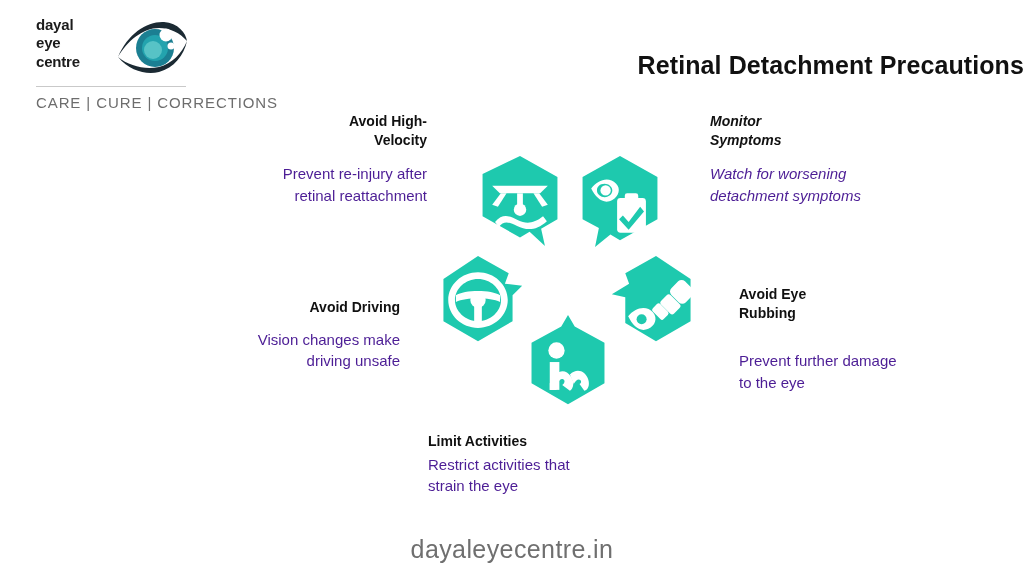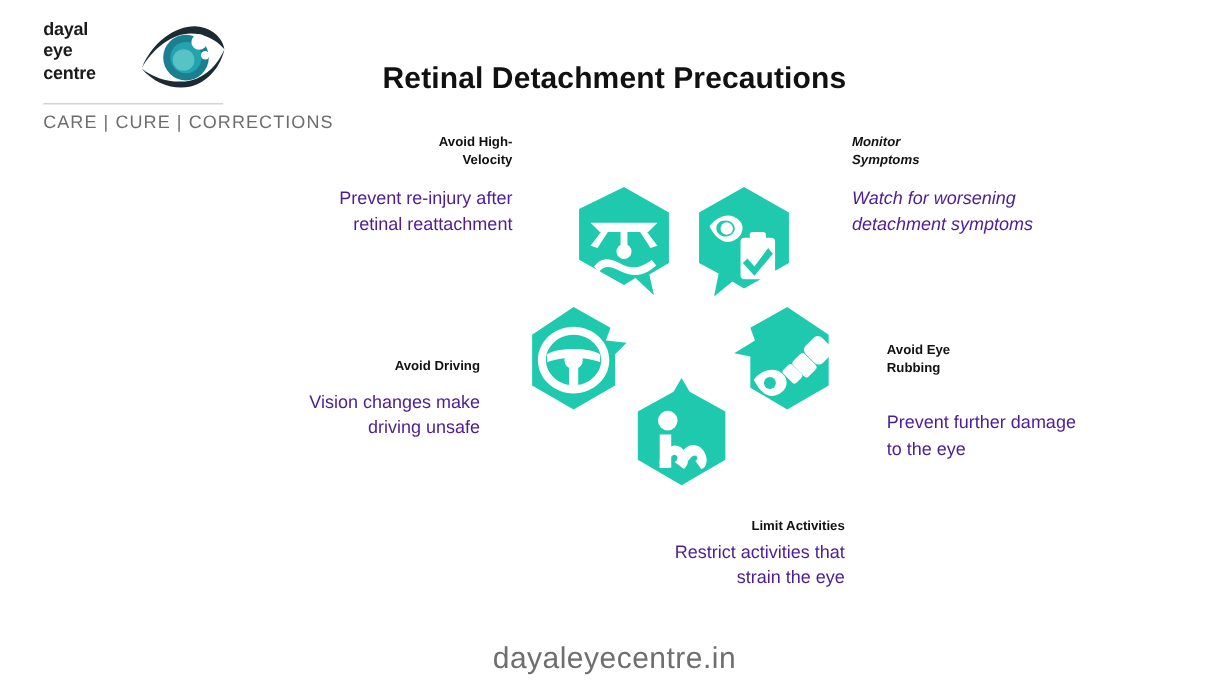--- a/index.html
+++ b/index.html
@@ -59,21 +59,21 @@
     color: #6d6d6d;
     white-space: nowrap;
   }
 
   
   #title {
     position: absolute;
     left: 0;
     top: 51px;
     width: 1024px;
-    text-align: center;
+    text-align: right;
     font-size: 25px;
     font-weight: 700;
     letter-spacing: 0.1px;
     color: #111111;
   }
 
   
   #cluster {
     position: absolute;
     left: 420px;
@@ -92,36 +92,36 @@
 
   #badge-high-velocity { left: 52px;  top: 8px;  }
   #badge-monitor       { left: 152px; top: 8px;  }
   #badge-driving       { left: 10px;  top: 108px;}
   #badge-rubbing       { left: 188px; top: 108px;}
   #badge-activities    { left: 100px; top: 170px;}
 
   
   .callout { position: absolute; }
   .callout-title {
-    font-size: 11px;
+    font-size: 14px;
     font-weight: 700;
     line-height: 1.33;
     color: #111111;
     white-space: pre-line;
   }
   .callout-desc {
     font-size: 15px;
     font-weight: 400;
     line-height: 1.42;
     color: #4c1d95;
     white-space: pre-line;
   }
   .align-right { text-align: right; }
   .align-left  { text-align: left;  }
-  .align-center{ text-align: right;}
+  .align-center{ text-align: left;}
 
   #callout-high-velocity { left: 216px; top: 112px; width: 211px; }
   #callout-high-velocity .callout-desc { margin-top: 14px; }
 
   #callout-monitor { left: 710px; top: 112px; width: 215px; font-style: italic; }
   #callout-monitor .callout-desc { margin-top: 14px; }
 
   #callout-driving { left: 190px; top: 298px; width: 210px; }
   #callout-driving .callout-desc { margin-top: 12px; }
 

